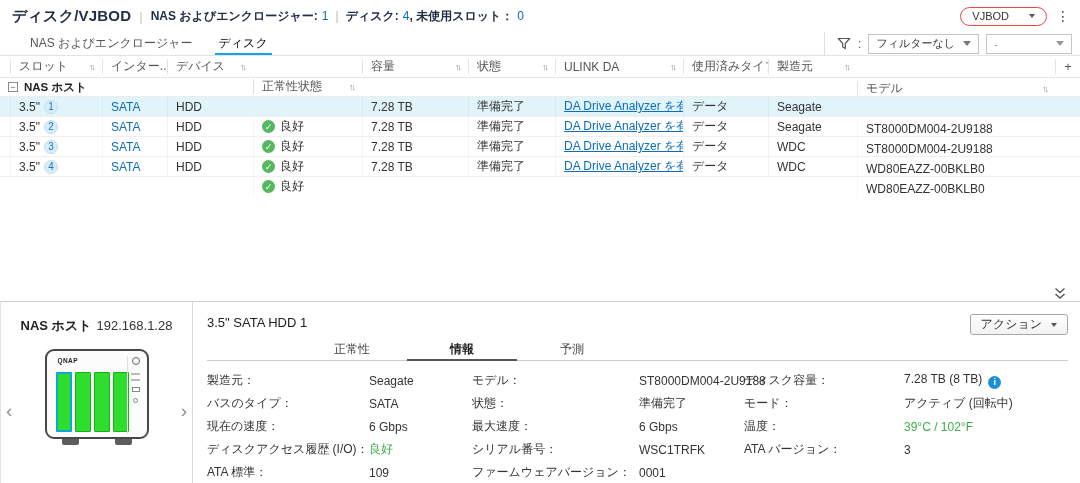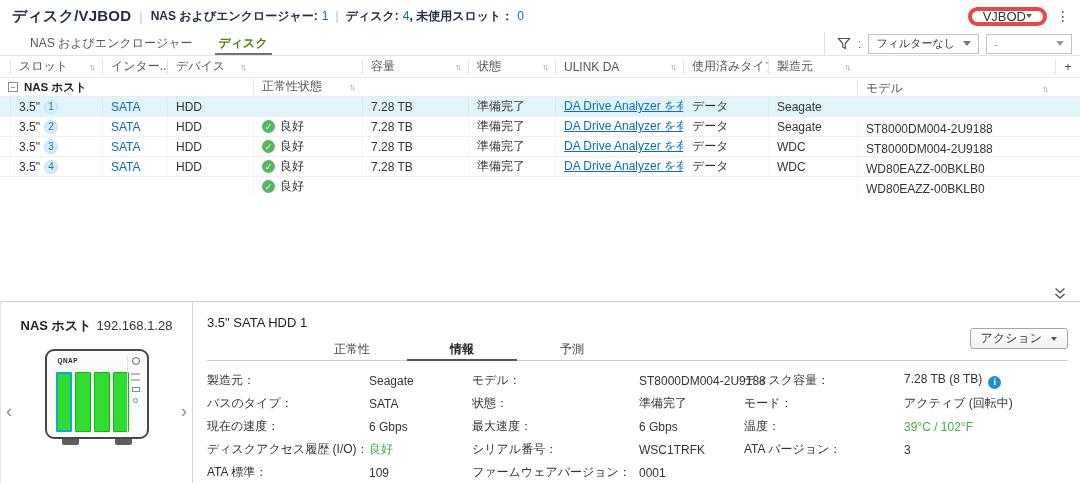--- a/index.html
+++ b/index.html
@@ -9,30 +9,30 @@
 
   
   .hdr { display:flex; align-items:center; height:32px; padding:0 10px 0 12px; }
   .title { font-size:15px; font-weight:bold; color:#222e44; letter-spacing:.2px; }
   .hsep { color:#c9c9c9; margin:0 8px; font-size:13px; }
   .summary { display:flex; align-items:center; font-size:12px; }
   .sum-label { color:#222e44; font-weight:bold; white-space:pre; }
   .sum-value { color:#0c6cbd; margin-left:4px; white-space:pre; }
   .sum-sep { color:#b9b9b9; margin:0 7px; }
   .spacer { flex:1; }
-  .vjbod-btn { display:flex; align-items:center; gap:0; height:19px; padding:0 11px;
-    border:4px solid #ef4444; border-radius:11px; background:#fff; font-size:13px; color:#333; cursor:pointer; }
+  .vjbod-btn { display:flex; align-items:center; gap:20px; height:19px; padding:0 11px;
+    border:1px solid #ef4444; border-radius:11px; background:#fff; font-size:11px; color:#333; cursor:pointer; }
   .caret-down { width:0; height:0; border-left:3.5px solid transparent; border-right:3.5px solid transparent; border-top:4.5px solid #555; display:inline-block; }
   .more-btn { margin-left:9px; font-size:14px; color:#444; width:14px; text-align:center; cursor:pointer; }
 
   
   .tabbar { display:flex; align-items:stretch; height:24px; border-bottom:1px solid #e4e4e4; }
   .mtabs { display:flex; padding-left:26px; }
   .mtab { margin-right:18px; padding:0 4px; line-height:23px; color:#555; cursor:pointer; white-space:nowrap; }
-  .mtab.active { color:#4d7c0f; font-weight:bold; border-bottom:2px solid #737373; }
+  .mtab.active { color:#000000; font-weight:normal; border-bottom:2px solid #0ea5e9; }
   .filterzone { margin-left:auto; display:flex; align-items:center; gap:7px; padding:0 8px 0 12px; border-left:1px solid #e0e0e0; }
   .funnel { display:inline-flex; }
   .fcolon { color:#555; }
   .fbox { display:flex; align-items:center; justify-content:space-between; gap:8px; min-width:104px; height:20px;
     border:1px solid #c4c4c4; background:#fff; padding:0 7px; font-size:11px; color:#333; cursor:pointer; }
   .fbox .tri { width:0; height:0; border-left:4px solid transparent; border-right:4px solid transparent; border-top:5px solid #777; }
   .fbox.dim { min-width:86px; color:#999; }
   .fbox.dim .tri { border-top-color:#999; }
 
   
@@ -76,21 +76,21 @@
   .ctrl { position:absolute; right:3px; top:5px; width:17px; border-left:1px solid #e0e0e0; padding-top:1px; height:78px; }
   .pwr { width:8px; height:8px; border:1.5px solid #666; border-radius:50%; margin:0 auto 8px; }
   .cline { width:9px; height:2px; background:#bbb; margin:4px auto; }
   .usb { width:8px; height:5px; border:1px solid #888; margin:6px auto 0; }
   .rst { width:5px; height:5px; border:1px solid #888; border-radius:50%; margin:6px auto 0; }
   .foot { position:absolute; bottom:-8px; width:17px; height:6px; background:#5d5d5d; border-radius:0 0 2px 2px; }
   .foot.l { left:15px; } .foot.r { right:15px; }
 
   .detail { flex:1; position:relative; padding:13px 12px 0 14px; }
   .d-title { font-size:13px; color:#222; }
-  .action-btn { position:absolute; top:26px; right:12px; display:flex; align-items:center; gap:9px; height:21px; padding:0 10px;
+  .action-btn { position:absolute; top:12px; right:12px; display:flex; align-items:center; gap:9px; height:21px; padding:0 10px;
     border:1px solid #a6a6a6; border-radius:3px; background:linear-gradient(#ffffff,#f2f2f2); font-size:12px; color:#333; cursor:pointer; }
   .dtabs { display:flex; margin-top:9px; padding-left:90px; height:22px; border-bottom:1px solid #ccc; }
   .dtab { width:110px; text-align:center; line-height:21px; color:#444; cursor:pointer; }
   .dtab.active { font-weight:bold; color:#222; border-bottom:2px solid #565656; margin-bottom:-1px; }
   .dgrid { display:grid; grid-template-columns:162px 103px 167px 105px 160px 1fr; grid-auto-rows:23px; align-items:center; margin-top:8px; }
   .dl { color:#333; white-space:nowrap; overflow:hidden; }
   .dv { color:#333; white-space:nowrap; }
   .dv.green { color:#3fae49; }
   .info { display:inline-flex; align-items:center; justify-content:center; width:13px; height:13px; margin-left:6px;
     border-radius:50%; background:#1d8fd2; color:#fff; font-size:9px; font-weight:bold; vertical-align:-2px; cursor:pointer; }

